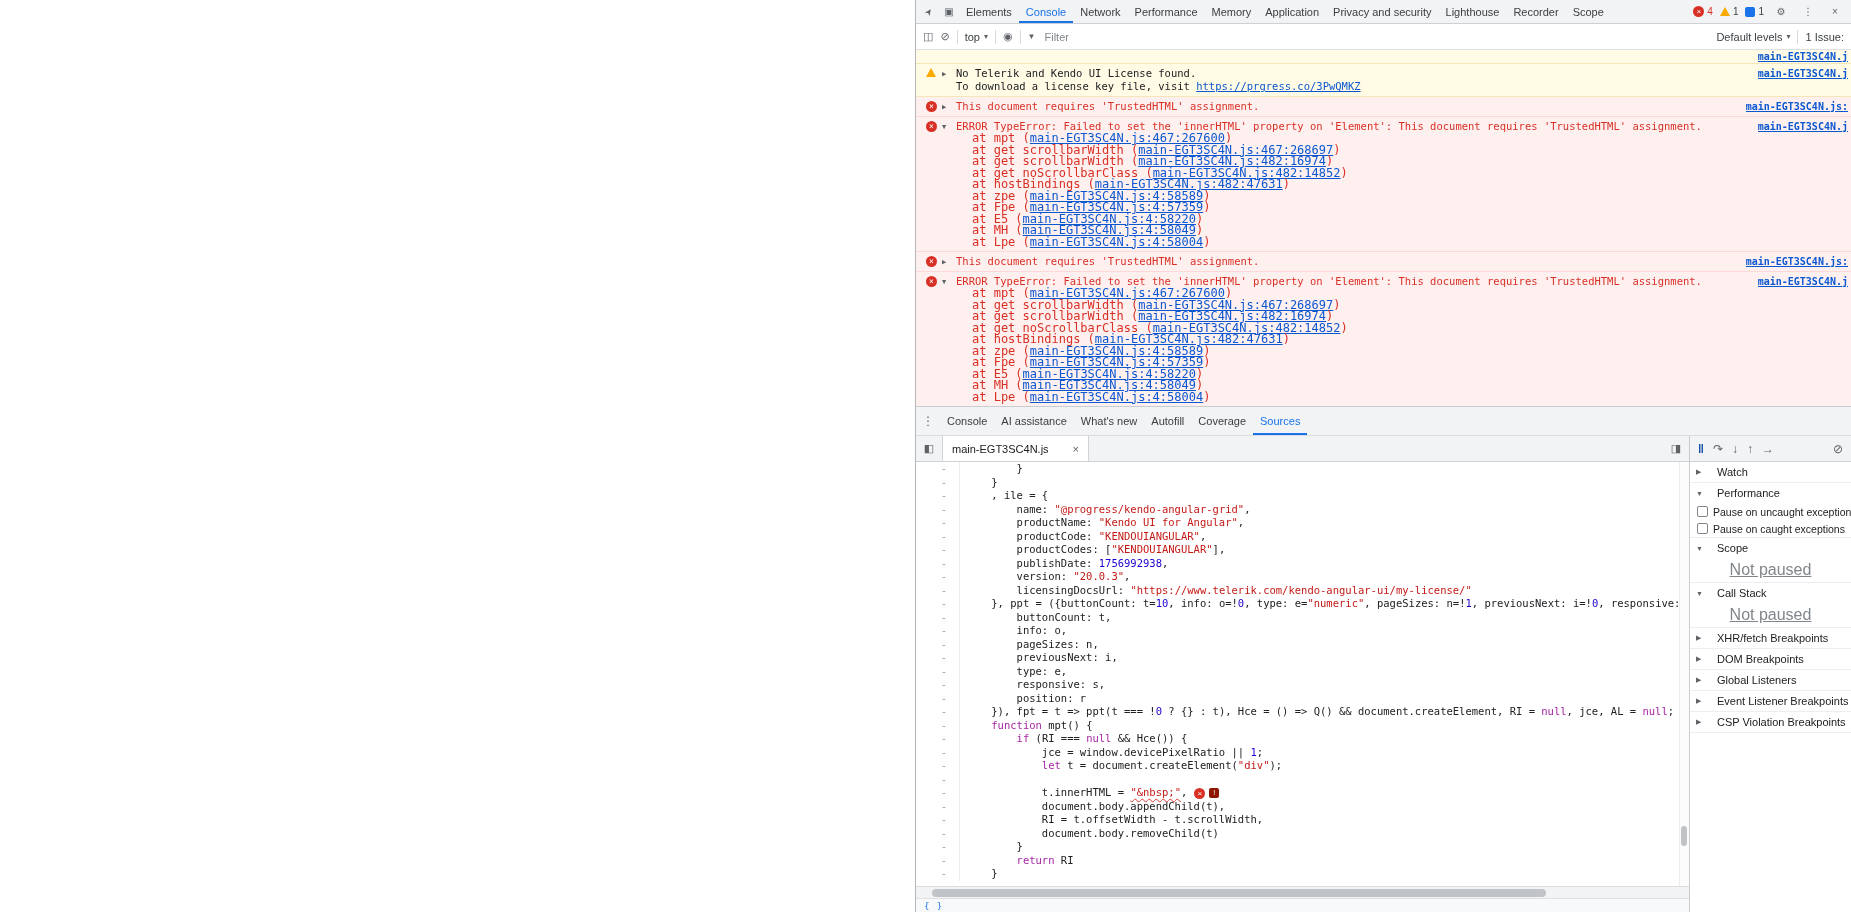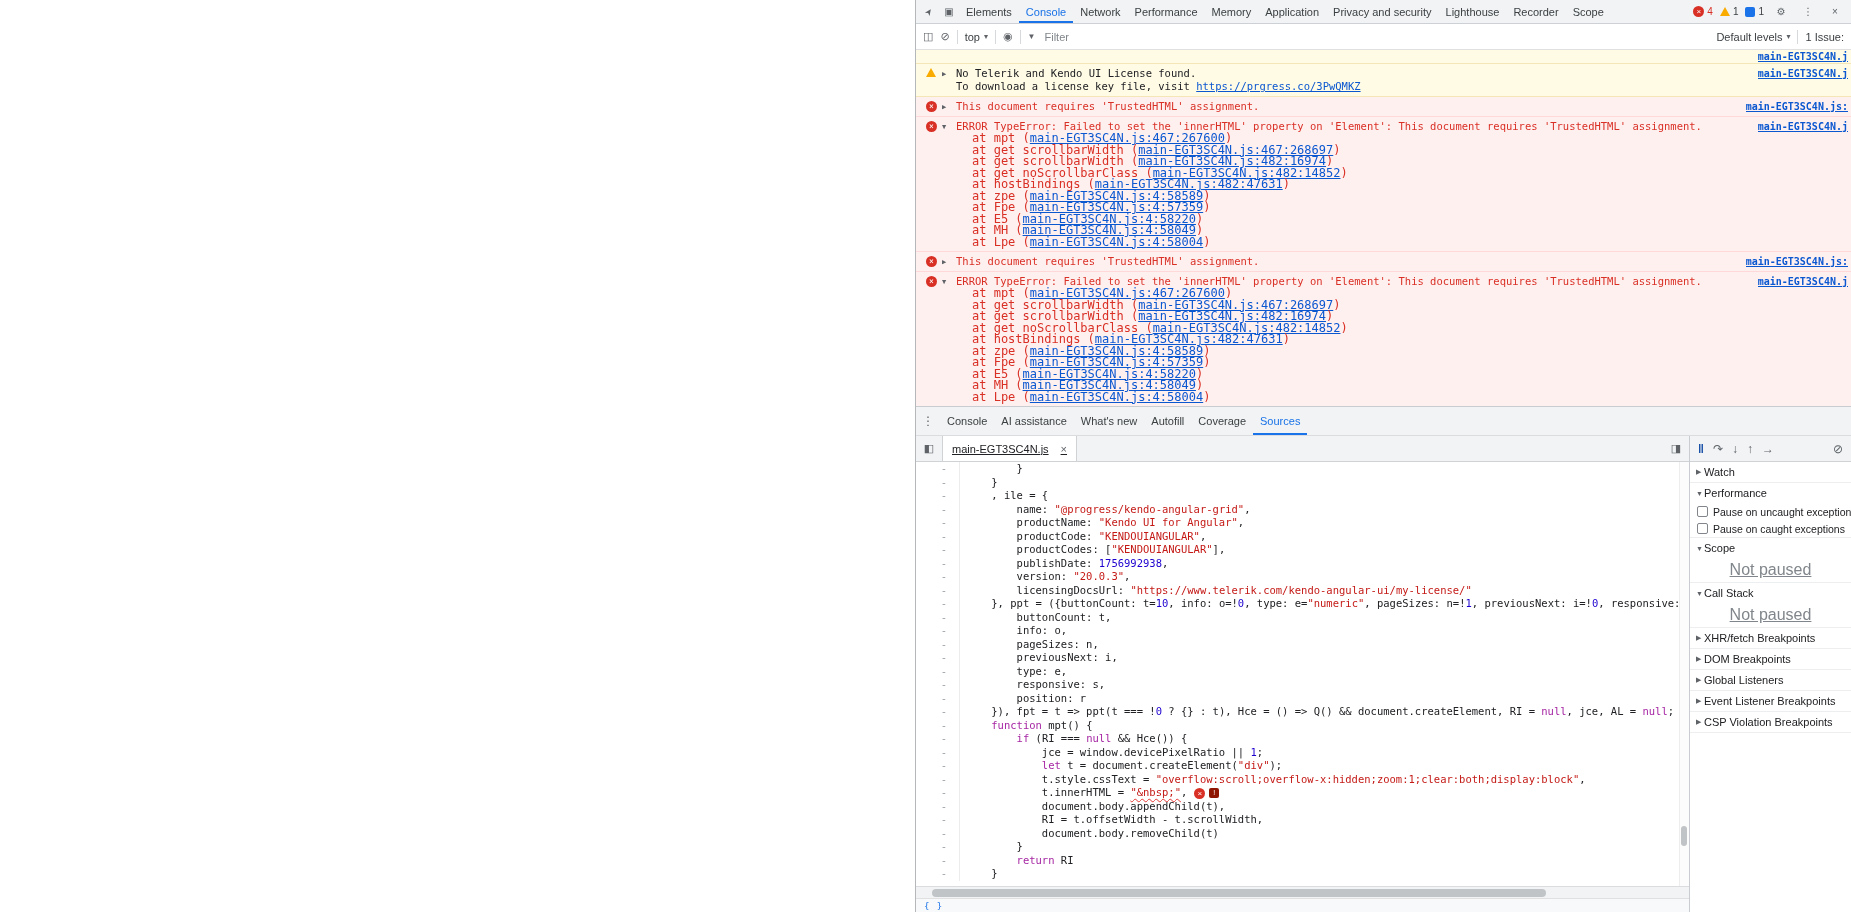--- a/index.html
+++ b/index.html
@@ -54,21 +54,21 @@
   
   .drawer-tabbar { height:30px; background:#f1f3f4; border-top:1px solid #c9ccd0; border-bottom:1px solid #dadce0; display:flex; align-items:stretch; flex:0 0 30px; }
   .drawer-kebab { width:24px; display:flex; align-items:center; justify-content:center; color:#5f6368; font-size:12px; }
   #drawer-tabs { display:flex; align-items:stretch; }
 
   
   .sources { flex:1; display:flex; min-height:0; }
   .src-left { width:774px; border-right:1px solid #c9ccd0; display:flex; flex-direction:column; min-height:0; }
   .filetab-row { height:26px; background:#f1f3f4; border-bottom:1px solid #d0d3d6; display:flex; align-items:stretch; flex:0 0 26px; }
   .nav-btn { width:26px; display:flex; align-items:center; justify-content:center; color:#5f6368; font-size:11px; }
-  .file-tab { background:#fff; border-left:1px solid #d0d3d6; border-right:1px solid #d0d3d6; display:flex; align-items:center; gap:12px; padding:0 9px; font-size:11px; color:#202124; white-space:nowrap;text-decoration:underline; }
+  .file-tab { background:#fff; border-left:1px solid #d0d3d6; border-right:1px solid #d0d3d6; display:flex; align-items:center; gap:24px; padding:0 9px; font-size:11px; color:#202124; white-space:nowrap; }
   .tab-close { color:#5f6368; font-size:11px; }
   .sidebar-toggle { margin-left:auto; width:26px; display:flex; align-items:center; justify-content:center; color:#5f6368; font-size:11px; }
 
   .code-wrap { flex:1; position:relative; overflow:hidden; background:#fff; min-height:0; }
   #code-lines { font-family:"DejaVu Sans Mono",monospace; font-size:10.5px; line-height:13.5px; }
   .code-line { display:flex; white-space:pre; }
   .gutter { flex:0 0 44px; text-align:right; padding-right:12px; color:#9aa0a6; border-right:1px solid #ececec; background:#fff; }
   .code-text { padding-left:6px; white-space:pre; }
   .tok-p { color:#202124; }
   .tok-s { color:#c41a16; }
@@ -84,21 +84,21 @@
   .hthumb { position:absolute; left:16px; top:2px; width:614px; height:8px; border-radius:4px; background:#c1c4c7; }
   .status { height:14px; background:#f8f9fa; border-top:1px solid #e0e0e0; display:flex; align-items:center; padding:0 8px; flex:0 0 14px; }
   .pretty { color:#1a73e8; font-family:"DejaVu Sans Mono",monospace; font-size:9px; letter-spacing:1px; }
 
   .src-right { width:161px; display:flex; flex-direction:column; background:#fff; min-height:0; }
   .debug-toolbar { height:26px; background:#f1f3f4; border-bottom:1px solid #d0d3d6; display:flex; align-items:center; gap:9px; padding:0 8px; color:#5f6368; font-size:12px; flex:0 0 26px; }
   .pause-ic { color:#174ea6; font-weight:bold; }
   .deact { margin-left:auto; }
   #sidebar-sections { font-size:11px; color:#202124; overflow:hidden; }
   .sb-sec { border-bottom:1px solid #eceef0; }
-  .sb-head { height:20px; display:flex; align-items:center; gap:0; padding:0 6px; white-space:nowrap; overflow:hidden; }
+  .sb-head { height:20px; display:flex; align-items:center; gap:13px; padding:0 6px; white-space:nowrap; overflow:hidden; }
   .sb-caret { font-size:7px; color:#5f6368; width:8px; flex:0 0 8px; }
   .sb-item { height:17px; display:flex; align-items:center; gap:5px; padding:0 4px 0 7px; font-size:10.5px; white-space:nowrap; overflow:hidden; }
   .cb { flex:0 0 11px; width:11px; height:11px; border:1px solid #80868b; border-radius:2px; background:#fff; }
   .sb-empty { height:24px; display:flex; align-items:center; justify-content:center; color:#80868b; font-size:16px;text-decoration:underline; }
 </style>
 </head>
 <body>
 
 <div class="root">
   <div class="page"></div>
@@ -297,21 +297,21 @@
               <div class="code-line"><span class="gutter">-</span><span class="code-text"><span class="tok-p">        pageSizes: n,</span></span></div>
               <div class="code-line"><span class="gutter">-</span><span class="code-text"><span class="tok-p">        previousNext: i,</span></span></div>
               <div class="code-line"><span class="gutter">-</span><span class="code-text"><span class="tok-p">        type: e,</span></span></div>
               <div class="code-line"><span class="gutter">-</span><span class="code-text"><span class="tok-p">        responsive: s,</span></span></div>
               <div class="code-line"><span class="gutter">-</span><span class="code-text"><span class="tok-p">        position: r</span></span></div>
               <div class="code-line"><span class="gutter">-</span><span class="code-text"><span class="tok-p">    }), fpt = t =&gt; ppt(t === !</span><span class="tok-n">0</span><span class="tok-p"> ? {} : t), Hce = () =&gt; Q() &amp;&amp; document.createElement, RI = </span><span class="tok-k">null</span><span class="tok-p">, jce, AL = </span><span class="tok-k">null</span><span class="tok-p">;</span></span></div>
               <div class="code-line"><span class="gutter">-</span><span class="code-text"><span class="tok-p">    </span><span class="tok-k">function</span><span class="tok-p"> mpt() {</span></span></div>
               <div class="code-line"><span class="gutter">-</span><span class="code-text"><span class="tok-p">        </span><span class="tok-k">if</span><span class="tok-p"> (RI === </span><span class="tok-k">null</span><span class="tok-p"> &amp;&amp; Hce()) {</span></span></div>
               <div class="code-line"><span class="gutter">-</span><span class="code-text"><span class="tok-p">            jce = window.devicePixelRatio || </span><span class="tok-n">1</span><span class="tok-p">;</span></span></div>
               <div class="code-line"><span class="gutter">-</span><span class="code-text"><span class="tok-p">            </span><span class="tok-k">let</span><span class="tok-p"> t = document.createElement(</span><span class="tok-s">"div"</span><span class="tok-p">);</span></span></div>
-              <div class="code-line"><span class="gutter">-</span><span class="code-text"><span class="tok-p">            t.style.cssText = </span><span class="tok-s">"overflow:scroll;overflow-x:hidden;zoom:1;clear:both;display:block"</span><span class="tok-p">,</span></span></div>
+              <div class="code-line"><span class="gutter">-</span></div>
               <div class="code-line"><span class="gutter">-</span><span class="code-text"><span class="tok-p">            t.innerHTML = </span><span class="tok-se">"&amp;nbsp;"</span><span class="tok-p">,</span><span class="inline-error">×</span><span class="inline-issue">!</span></span></div>
               <div class="code-line"><span class="gutter">-</span><span class="code-text"><span class="tok-p">            document.body.appendChild(t),</span></span></div>
               <div class="code-line"><span class="gutter">-</span><span class="code-text"><span class="tok-p">            RI = t.offsetWidth - t.scrollWidth,</span></span></div>
               <div class="code-line"><span class="gutter">-</span><span class="code-text"><span class="tok-p">            document.body.removeChild(t)</span></span></div>
               <div class="code-line"><span class="gutter">-</span><span class="code-text"><span class="tok-p">        }</span></span></div>
               <div class="code-line"><span class="gutter">-</span><span class="code-text"><span class="tok-p">        </span><span class="tok-k">return</span><span class="tok-p"> RI</span></span></div>
               <div class="code-line"><span class="gutter">-</span><span class="code-text"><span class="tok-p">    }</span></span></div>
             </div>
           <div class="vscroll">
               <div class="vthumb"></div>

